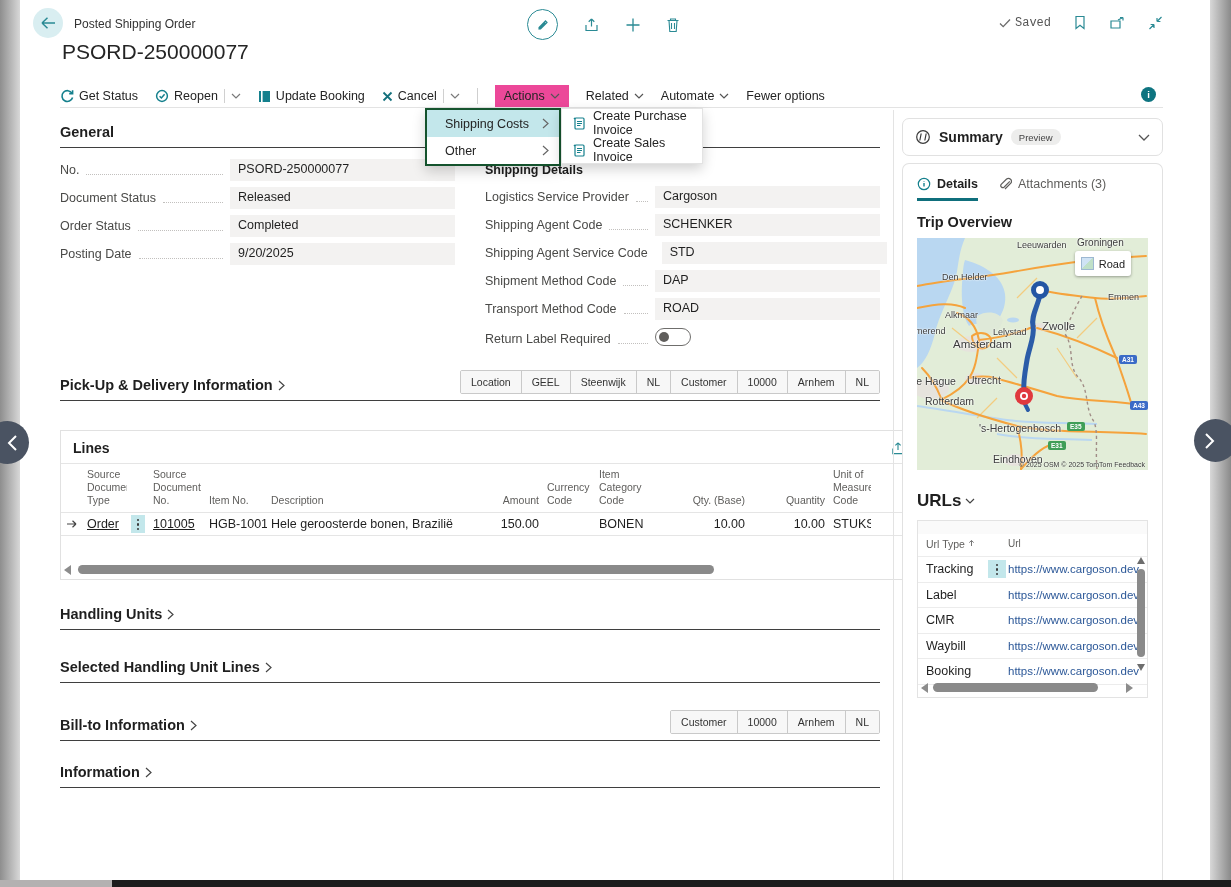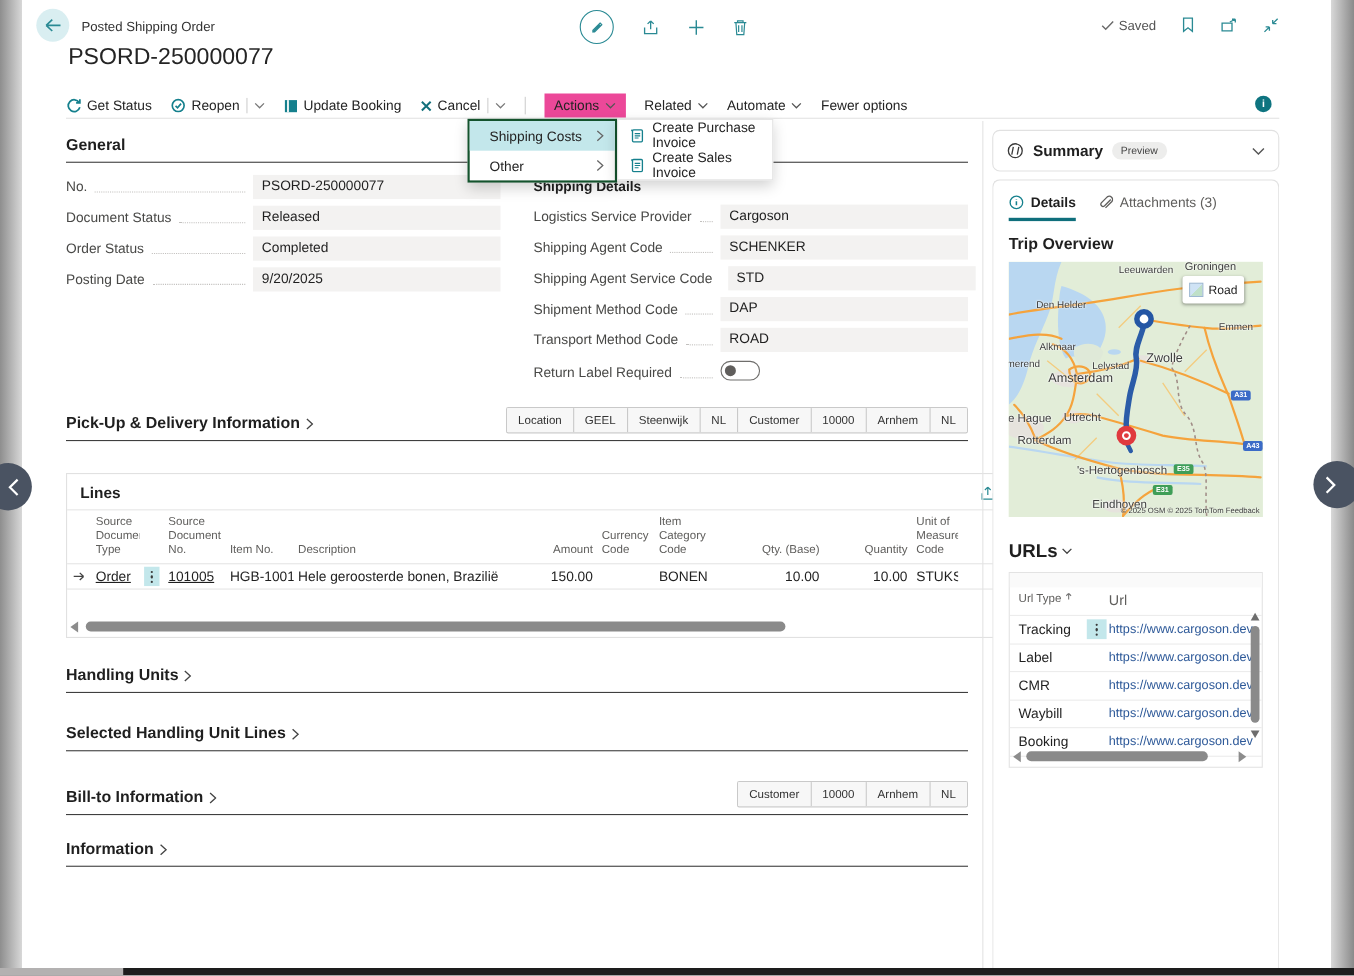--- a/index.html
+++ b/index.html
@@ -16,21 +16,21 @@
   svg { display:block; }
 
   
   .back-btn { position:absolute; left:13px; top:8px; width:30px; height:30px; border-radius:50%;
     background:#d9eef1; display:flex; align-items:center; justify-content:center; cursor:pointer; }
   .caption { position:absolute; left:54px; top:17px; font-size:12px; color:#333; }
   .center-icons { position:absolute; left:507px; top:9px; display:flex; align-items:center; gap:25px; }
   .pencil-circle { width:31px; height:31px; border-radius:50%; border:1.4px solid #2a8a94;
     display:flex; align-items:center; justify-content:center; }
   .header-right { position:absolute; right:47px; top:15px; display:flex; align-items:center; gap:23px; }
-  .saved { display:flex; align-items:center; gap:4px; font-size:12px; color:#555; }
+  .saved { display:flex; align-items:center; gap:4px; font-size:12px; color:#555;font-family:Liberation Mono, monospace; }
   .page-title { position:absolute; left:42px; top:40px; font-size:21px; font-weight:400; color:#242424; }
 
   
   .action-bar { position:absolute; left:40px; top:84px; height:24px; display:flex; align-items:center;
     gap:17px; font-size:12.5px; color:#242424; }
   .ab-item { display:flex; align-items:center; gap:5px; cursor:pointer; white-space:nowrap; }
   .ab-split { display:flex; align-items:center; gap:0; }
   .ab-split .sep { width:1px; height:14px; background:#d0d0d0; margin:0 6px; }
   .ab-vsep { width:1px; height:16px; background:#cfcfcf; }
   .ab-open { background:#ec4899; padding:4px 9px; }
@@ -654,21 +654,21 @@
       <div class="url-table">
         <div class="ut-band"></div>
         <div class="ut-colhdr">
           <span class="utc-type">
             <span>Url Type</span>
             <svg width="7" height="8" viewBox="0 0 7 8" style="display:inline-block; vertical-align:1px;">
                 <path d="M3.5 7 V1.5 M3.5 1.5 L1.3 3.6 M3.5 1.5 L5.7 3.6" fill="none" stroke="#777" stroke-width="1"></path>
               </svg>
           </span>
           <span class="utc-dots"></span>
-          <span class="utc-url" style="color:#5f5e5c; font-size:13px;">Url</span>
+          <span class="utc-url" style="color:#5f5e5c; font-size:10px;">Url</span>
         </div>
         <div class="ut-row">
           <span class="utc-type">Tracking</span>
           <span class="utc-dots">
               <span class="dots-btn">
                 <i></i>
                 <i></i>
                 <i></i>
               </span>
             </span>

